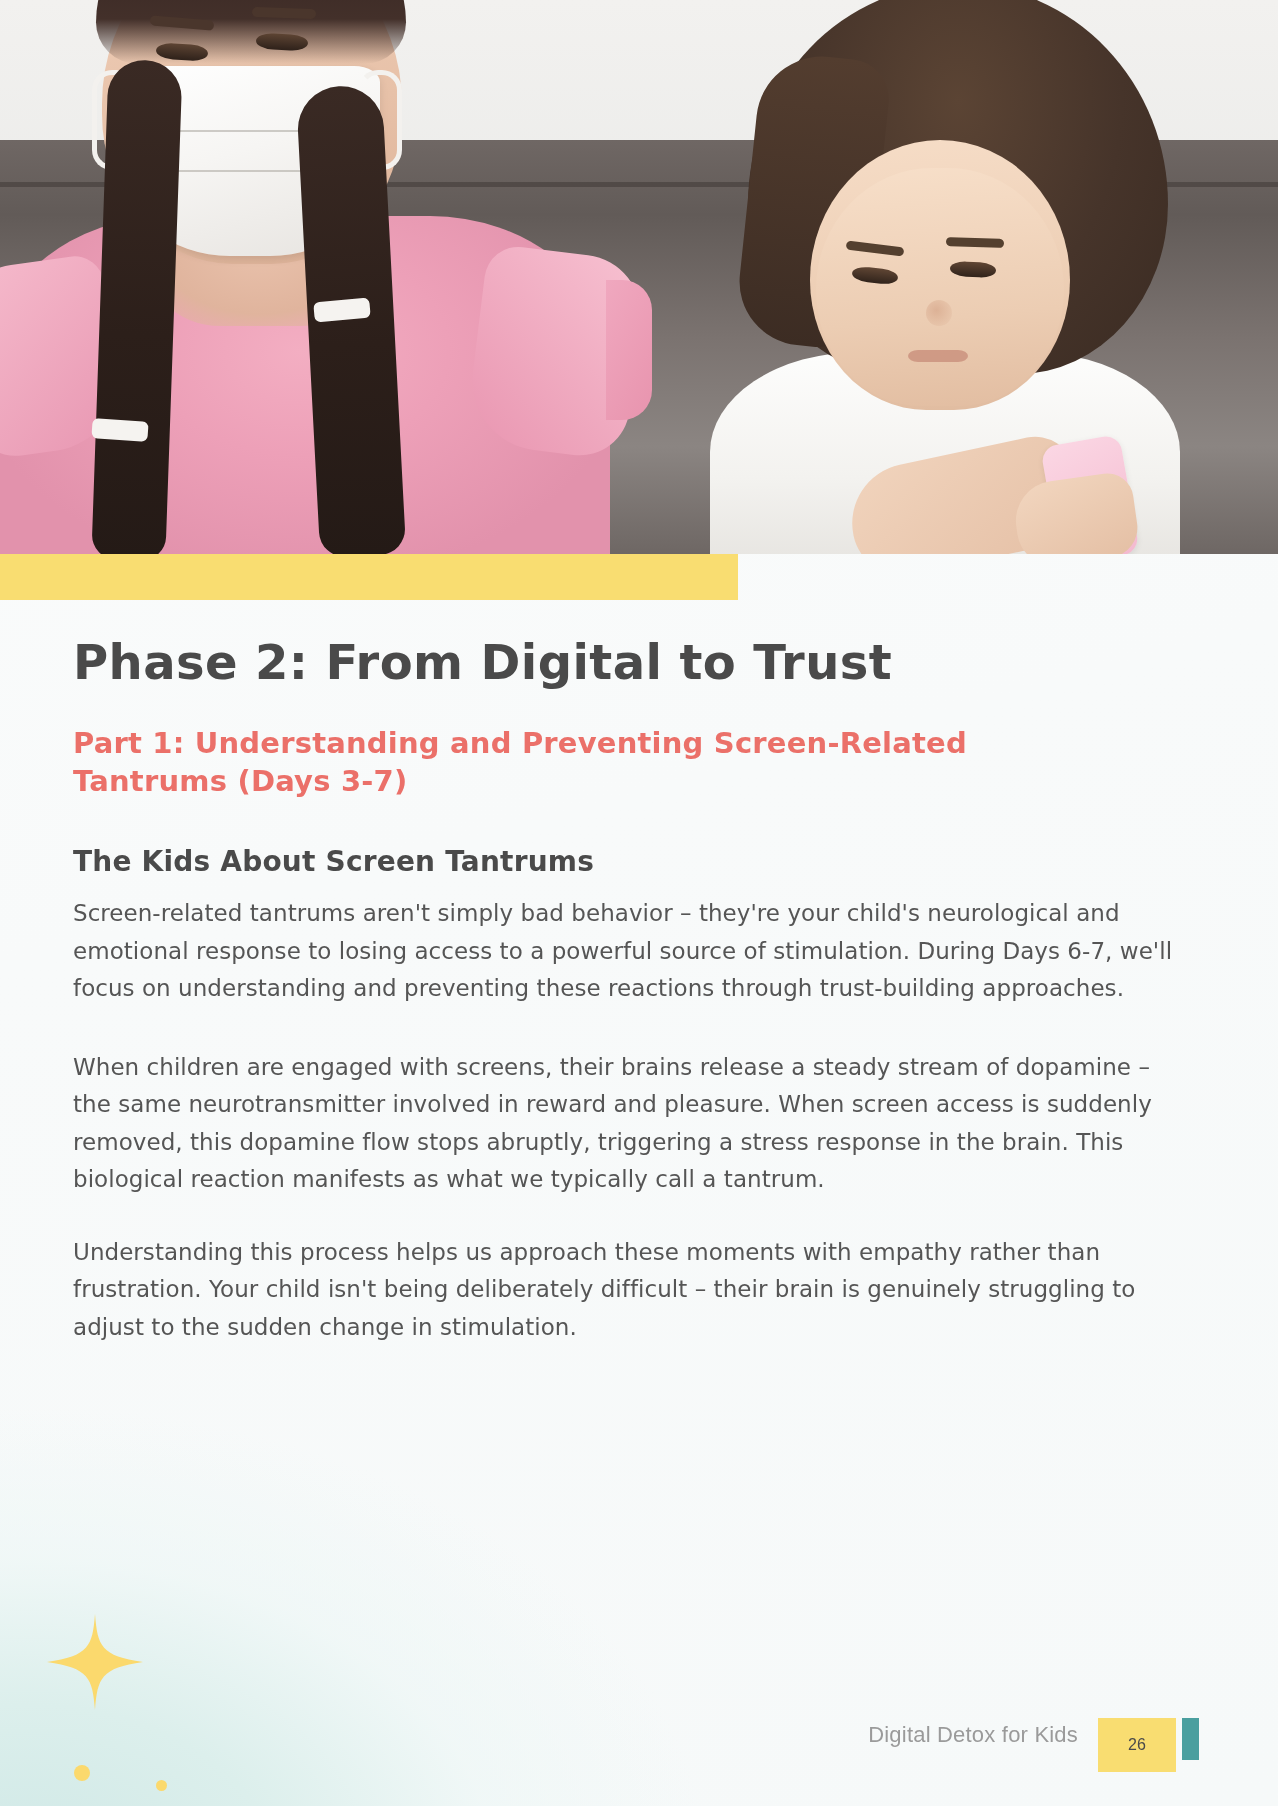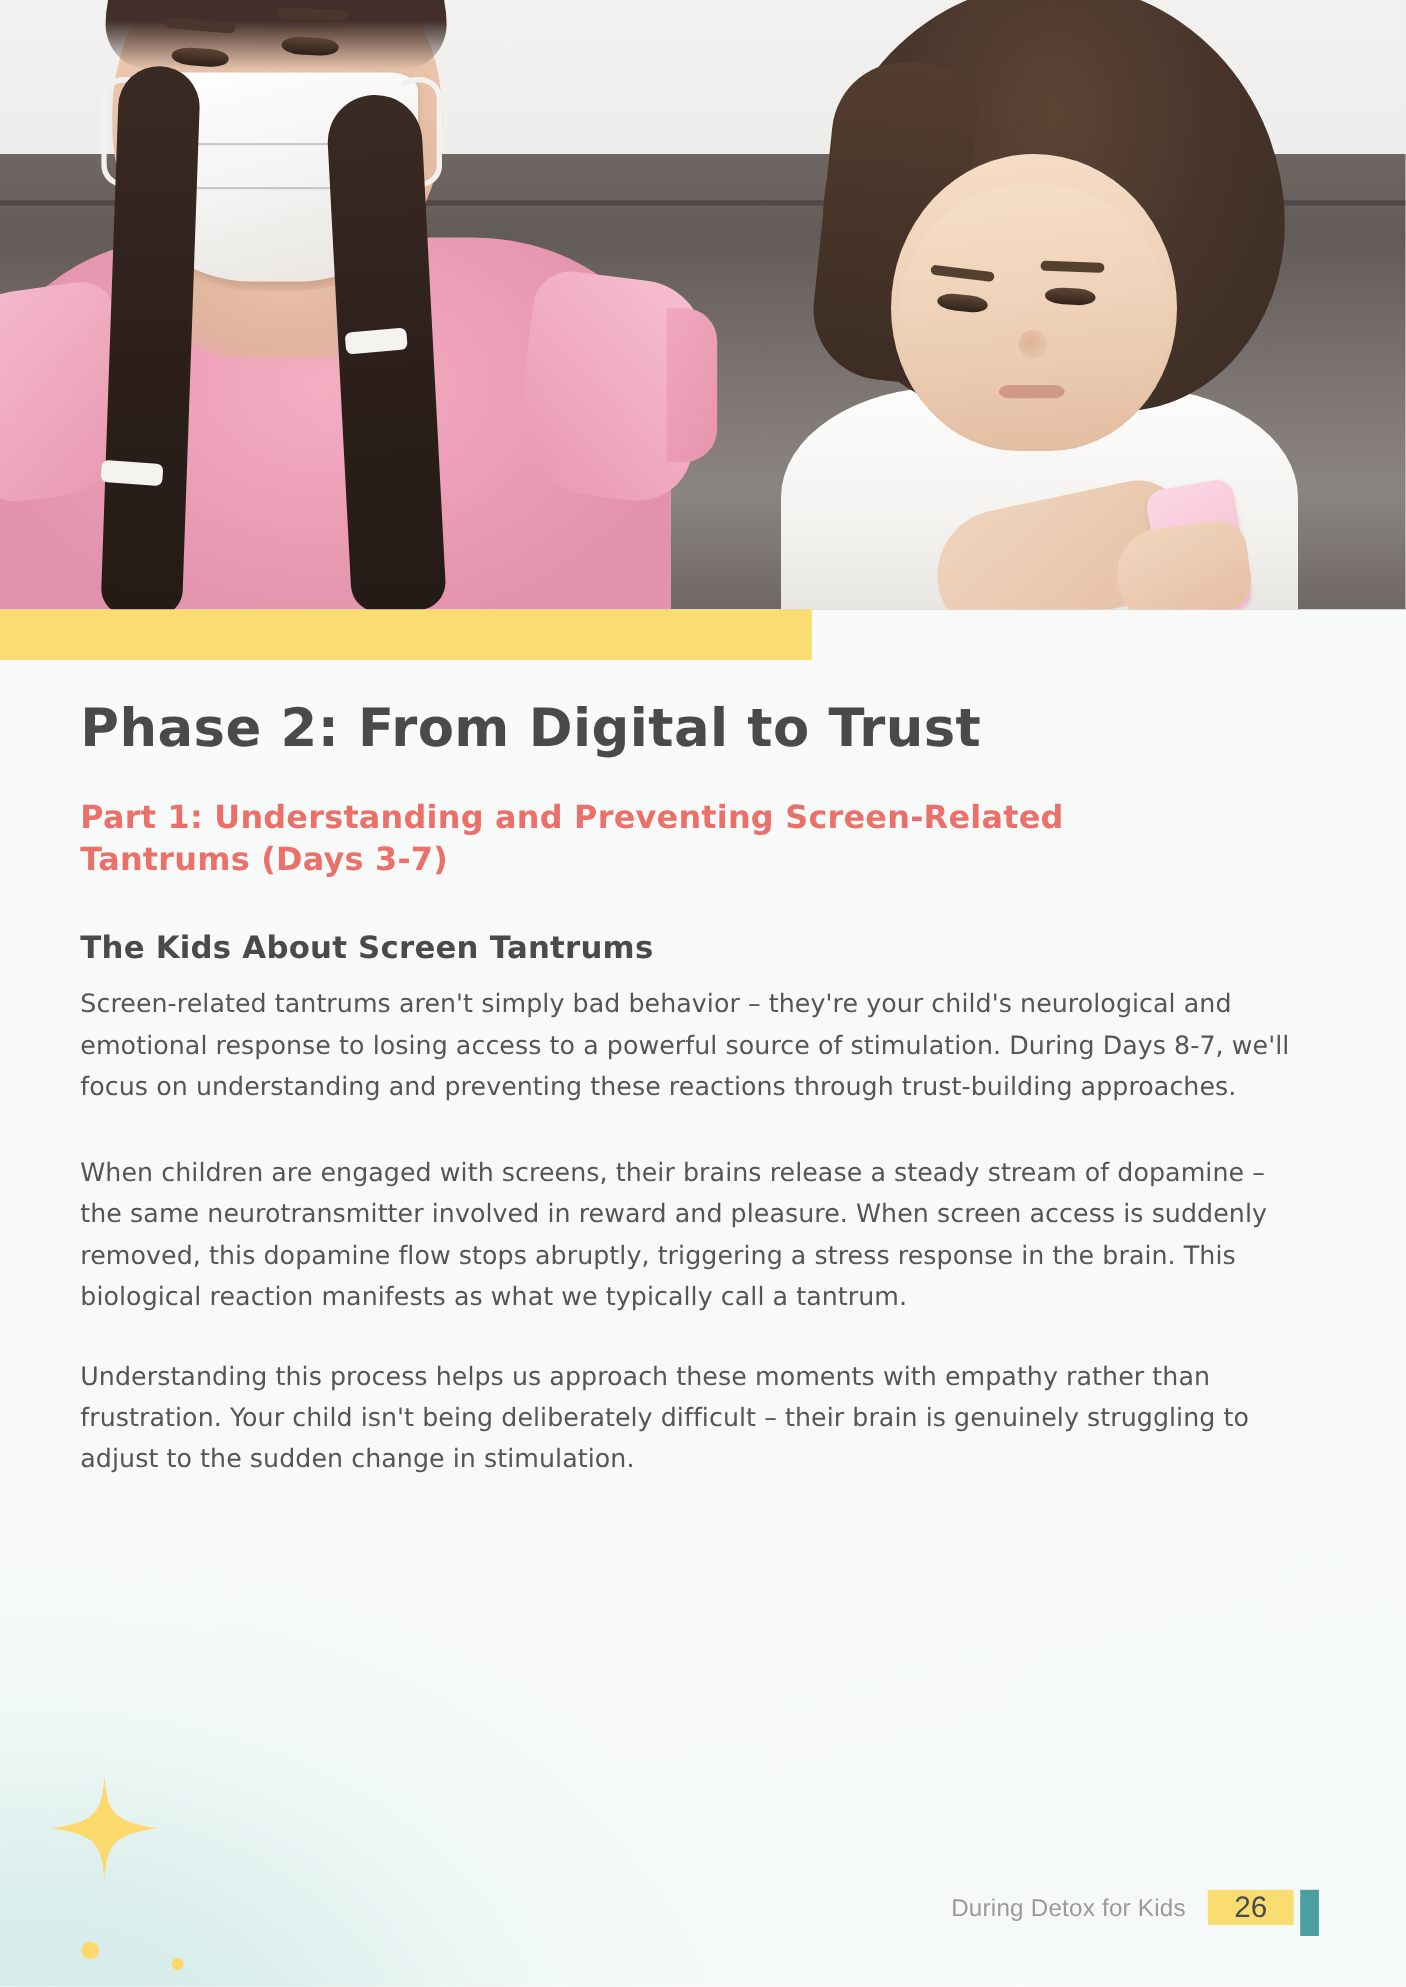--- a/index.html
+++ b/index.html
@@ -302,26 +302,26 @@
     font-size: 22px;
     color: #9a9a9a;
     letter-spacing: 0.2px;
     font-family: "Liberation Sans", sans-serif;
   }
   .page-badge {
     position: absolute;
     left: 1098px;
     top: 6px;
     width: 78px;
-    height: 32px;
+    height: 54px;
     background: #f9dd71;
     display: flex;
     align-items: center;
     justify-content: center;
-    font-size: 27px;
+    font-size: 16px;
     color: #4a4a4a;
     font-family: "Liberation Sans", sans-serif;
   }
   .teal-tab {
     position: absolute;
     left: 1182px;
     top: 6px;
     width: 17px;
     height: 42px;
     background: #4a9f9f;
@@ -384,38 +384,38 @@
   <div class="accent-bar"></div>
 
   <div class="content">
 
     <h1 class="page-title">Phase 2: From Digital to Trust</h1>
 
     <h2 class="part-subtitle">Part 1: Understanding and Preventing Screen-Related Tantrums (Days 3-7)</h2>
 
     <h3 class="section-heading">The Kids About Screen Tantrums</h3>
 
-    <p class="body-text">Screen-related tantrums aren't simply bad behavior – they're your child's neurological and emotional response to losing access to a powerful source of stimulation. During Days 8-7, we'll focus on understanding and preventing these reactions through trust-building approaches.</p>
+    <p class="body-text">Screen-related tantrums aren't simply bad behavior – they're your child's neurological and emotional response to losing access to a powerful source of stimulation. During Days 6-7, we'll focus on understanding and preventing these reactions through trust-building approaches.</p>
 
     <div class="gap-lg"></div>
 
 
     <p class="body-text">When children are engaged with screens, their brains release a steady stream of dopamine – the same neurotransmitter involved in reward and pleasure. When screen access is suddenly removed, this dopamine flow stops abruptly, triggering a stress response in the brain. This biological reaction manifests as what we typically call a tantrum.</p>
 
     <div class="gap-md"></div>
 
     <p class="body-text">Understanding this process helps us approach these moments with empathy rather than frustration. Your child isn't being deliberately difficult – their brain is genuinely struggling to adjust to the sudden change in stimulation.</p>
 
   </div>
 
   <svg class="sparkle" viewBox="0 0 100 100">
     <path d="M50 2 C52.5 34 56 44 98 50 C56 56 52.5 66 50 98 C47.5 66 44 56 2 50 C44 44 47.5 34 50 2 Z" fill="#fbd96d"></path>
   </svg>
   <div class="dot dot-1"></div>
   <div class="dot dot-2"></div>
 
   <div class="footer">
-    <span class="footer-label">During Detox for Kids</span>
+    <span class="footer-label">Digital Detox for Kids</span>
     <div class="page-badge">26</div>
     <div class="teal-tab"></div>
   </div>
 
 </div>
 
 </body></html>

